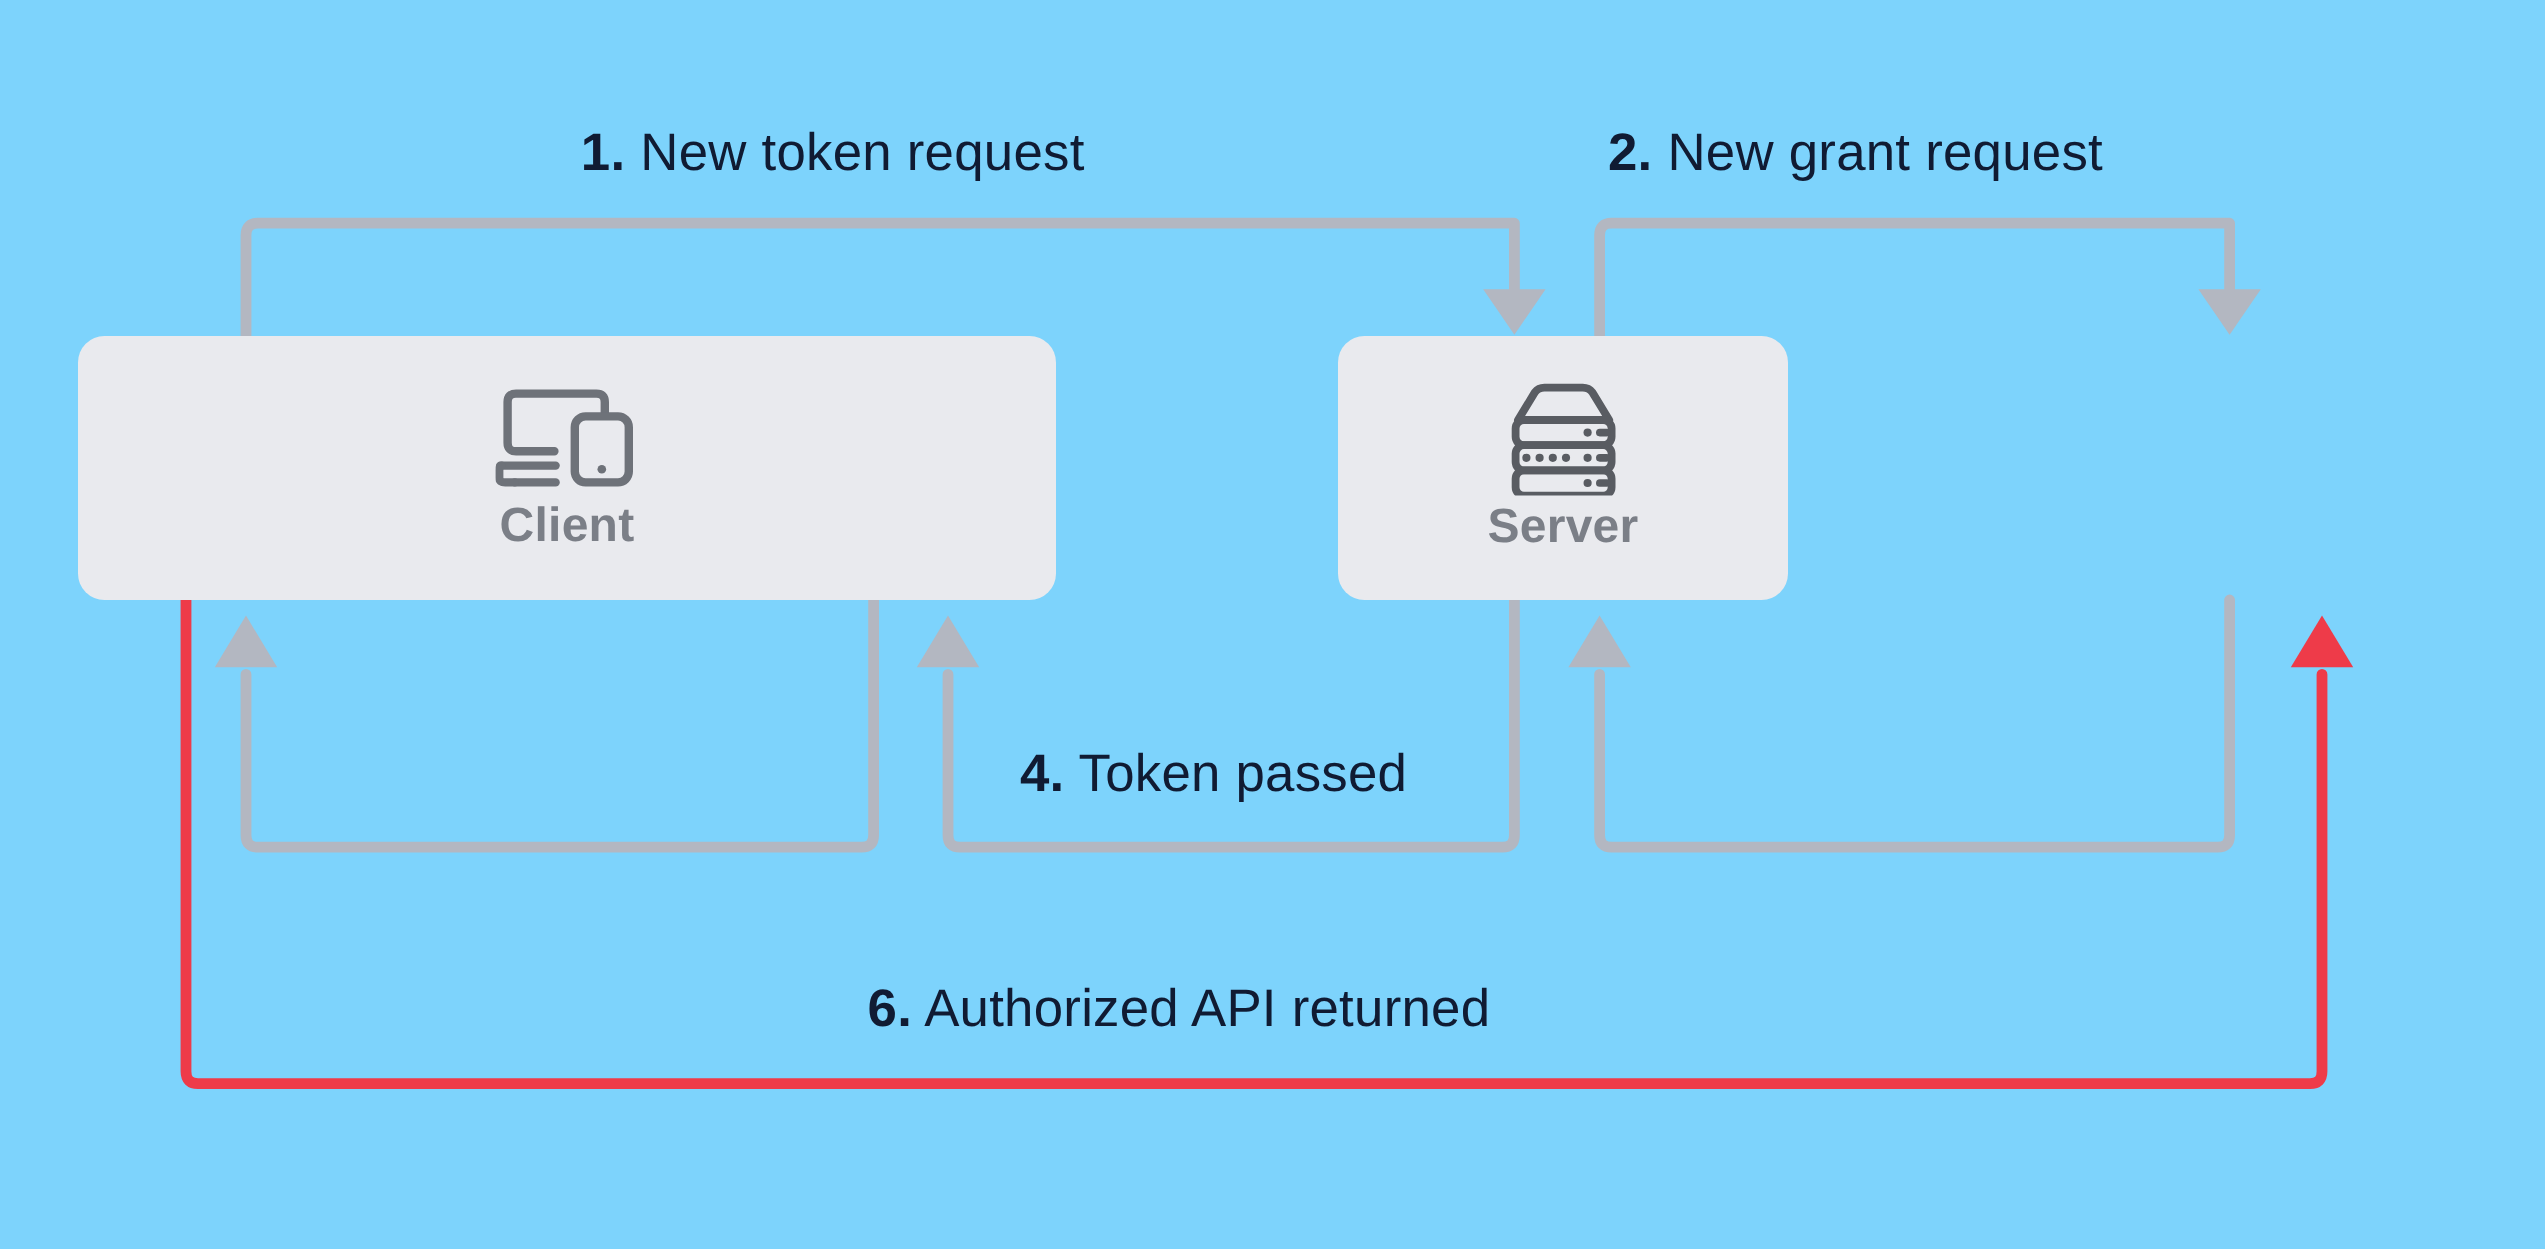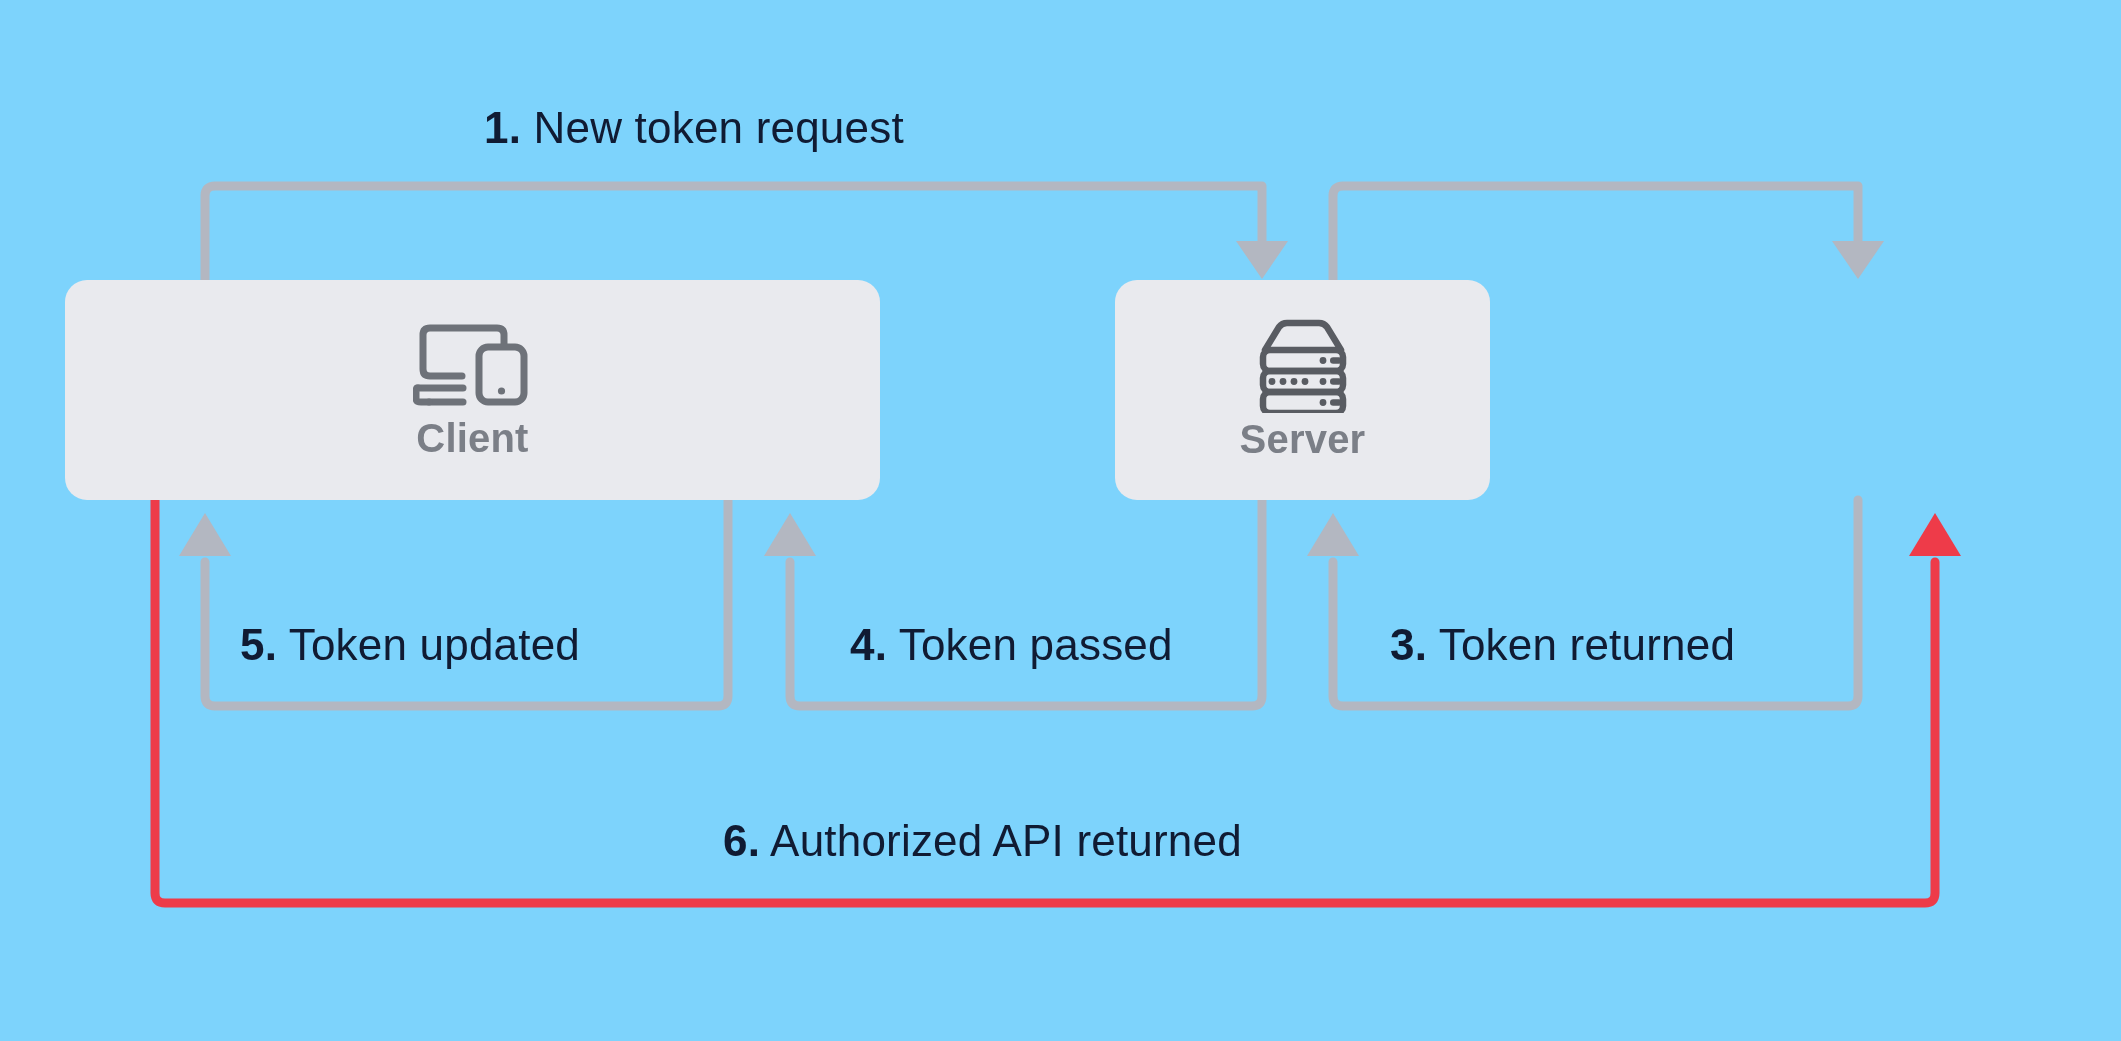--- a/index.html
+++ b/index.html
@@ -68,35 +68,31 @@
       <path class="ln-red" d="M 155 500 L 155 893 Q 155 903 165 903 L 1925 903 Q 1935 903 1935 893 L 1935 562"></path>
       <polygon class="ah-red" points="1935,513 1909,556 1961,556"></polygon>
     </g>
   </svg>
 
   <div class="step" style="left:484px;top:103px;">
     <b>1.</b> 
     <span>New token request</span>
   </div>
 
+  <div class="step" style="left:1340px;top:103px;">
+    <b>2.</b> 
+    <span>New grant request</span>
+  </div>
 
-  <div class="step" style="left:1390px;top:620px;">
-    <b>3.</b> 
-    <span>Token returned</span>
-  </div>
 
   <div class="step" style="left:850px;top:620px;">
     <b>4.</b> 
     <span>Token passed</span>
   </div>
 
-  <div class="step" style="left:240px;top:620px;">
-    <b>5.</b> 
-    <span>Token updated</span>
-  </div>
 
   <div class="step" style="left:723px;top:816px;">
     <b>6.</b> 
     <span>Authorized API returned</span>
   </div>
 
   <div class="node grey" style="left:1115px;top:280px;width:375px;height:220px;">
     <span class="node-icon">
       <svg width="96" height="94" viewBox="0 0 96 94">
         <g fill="none" stroke="#595c62" stroke-width="6.5" stroke-linecap="round" stroke-linejoin="round">

